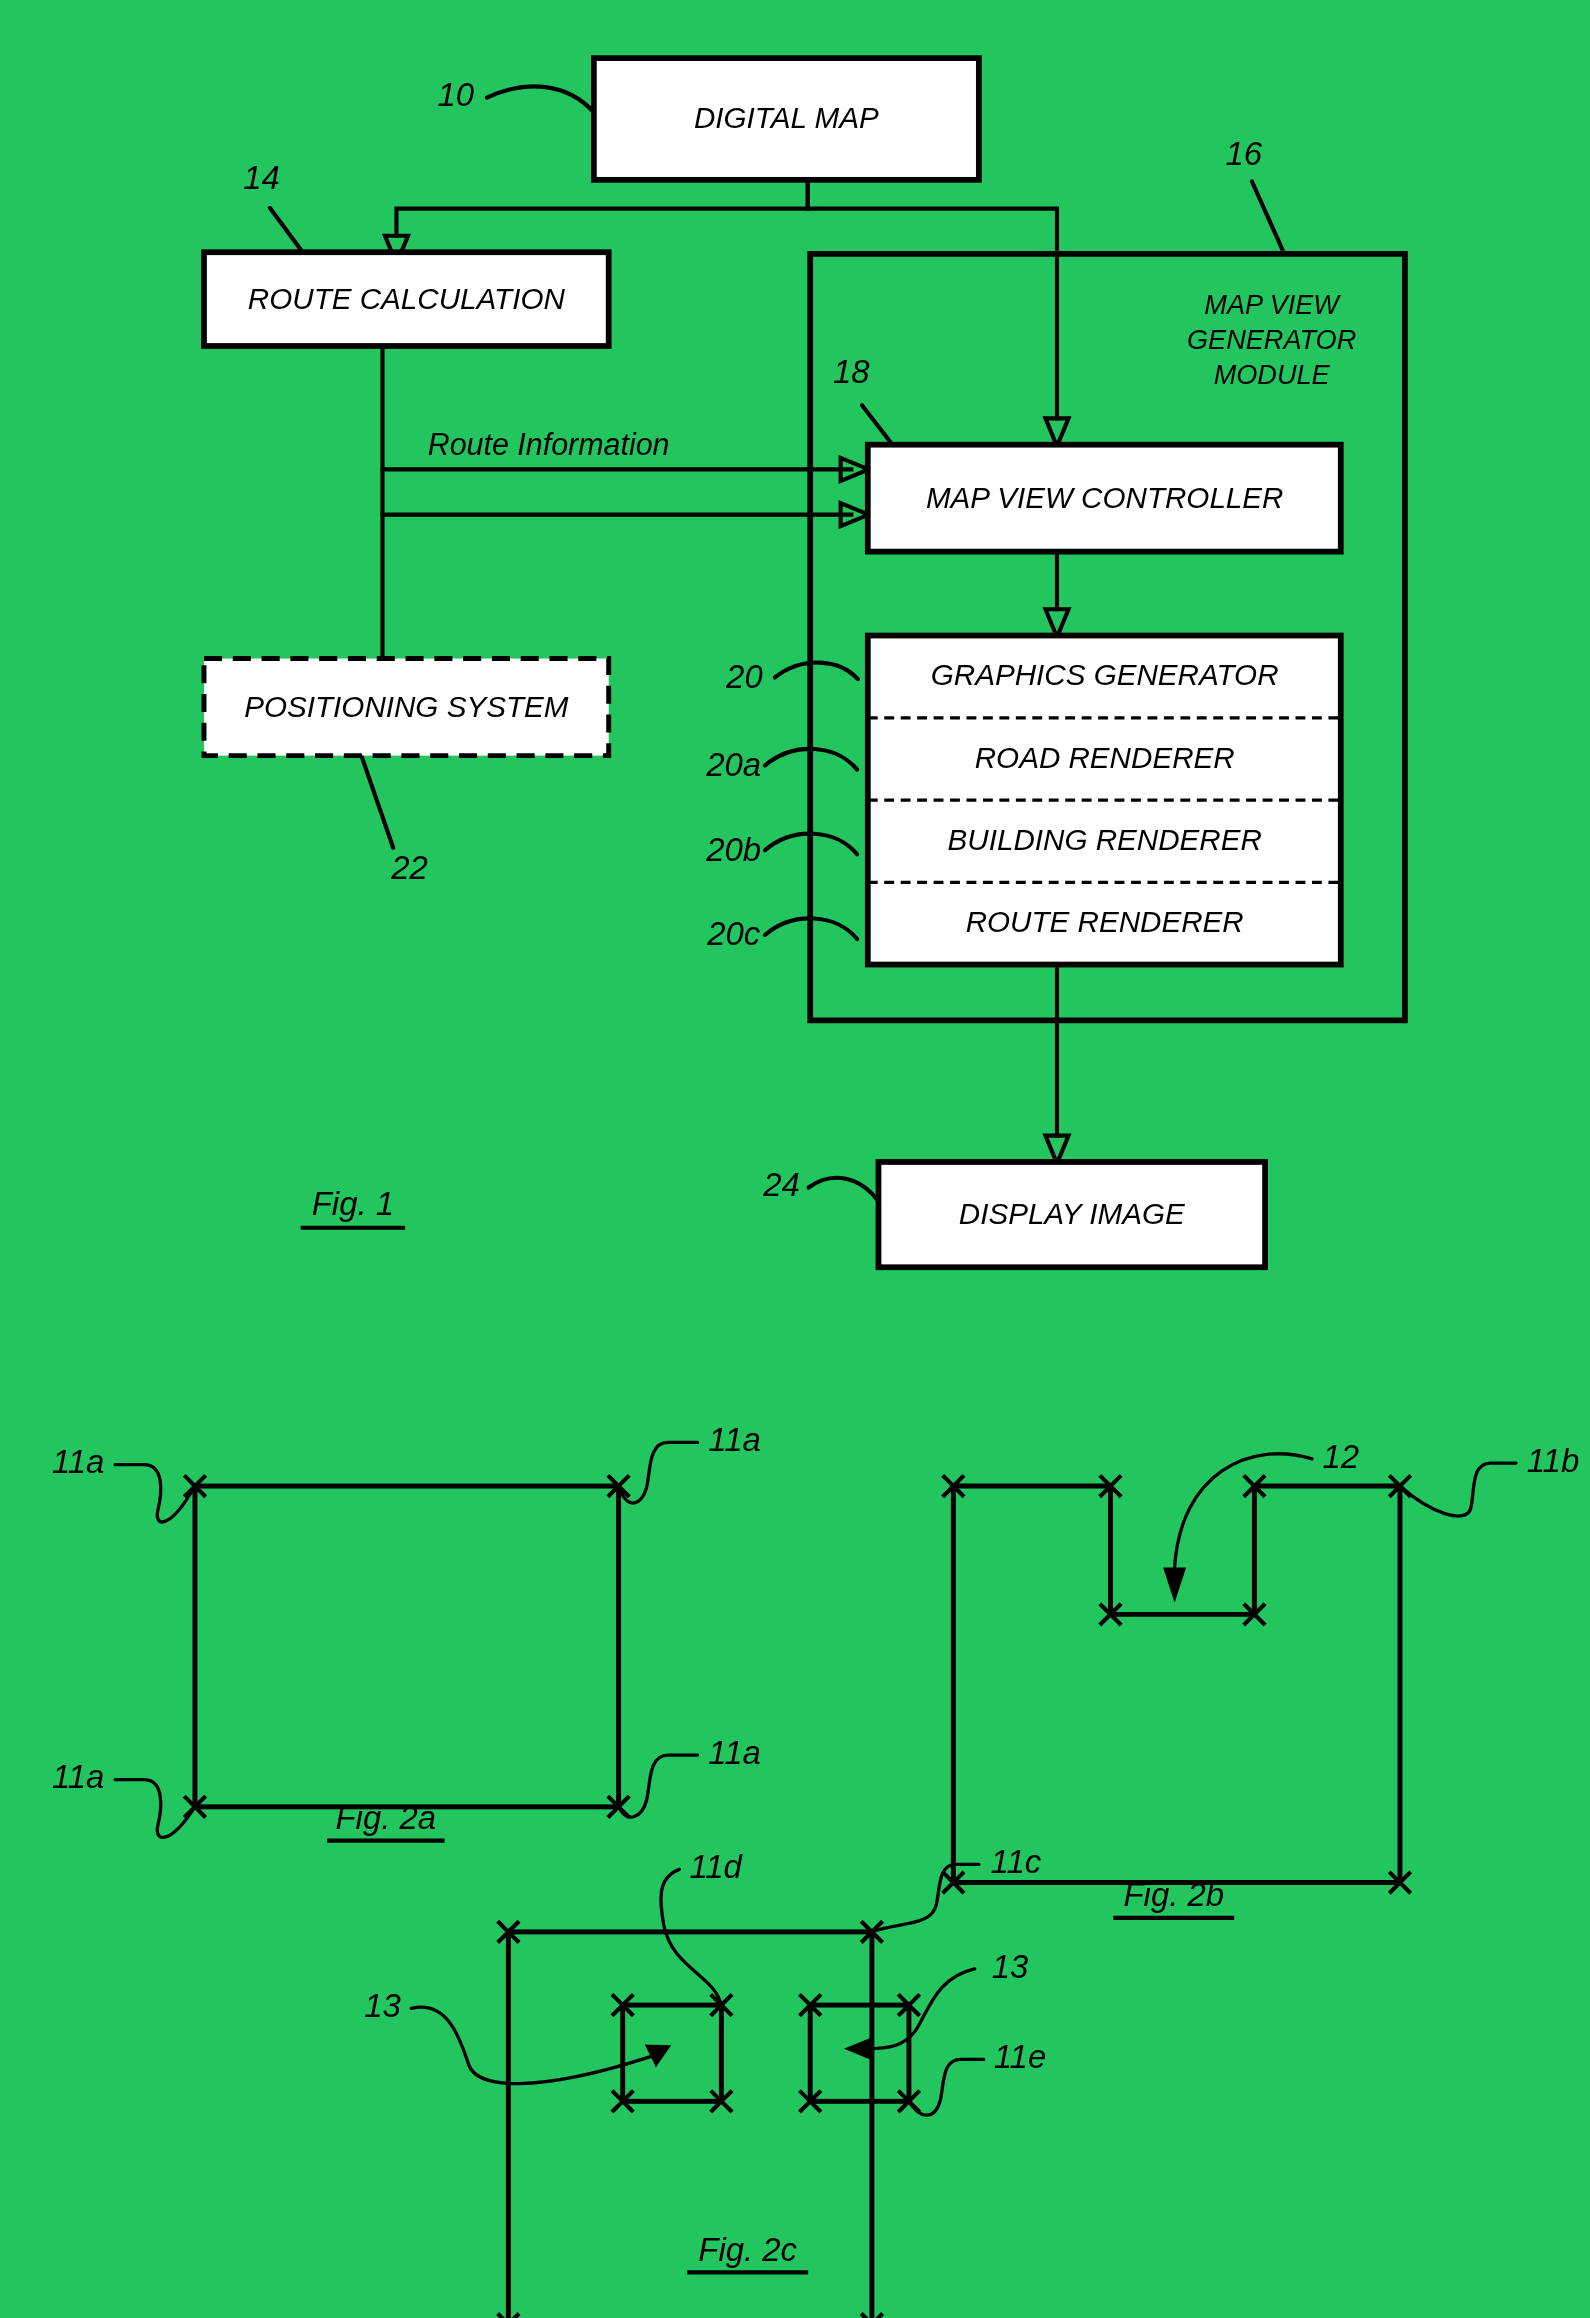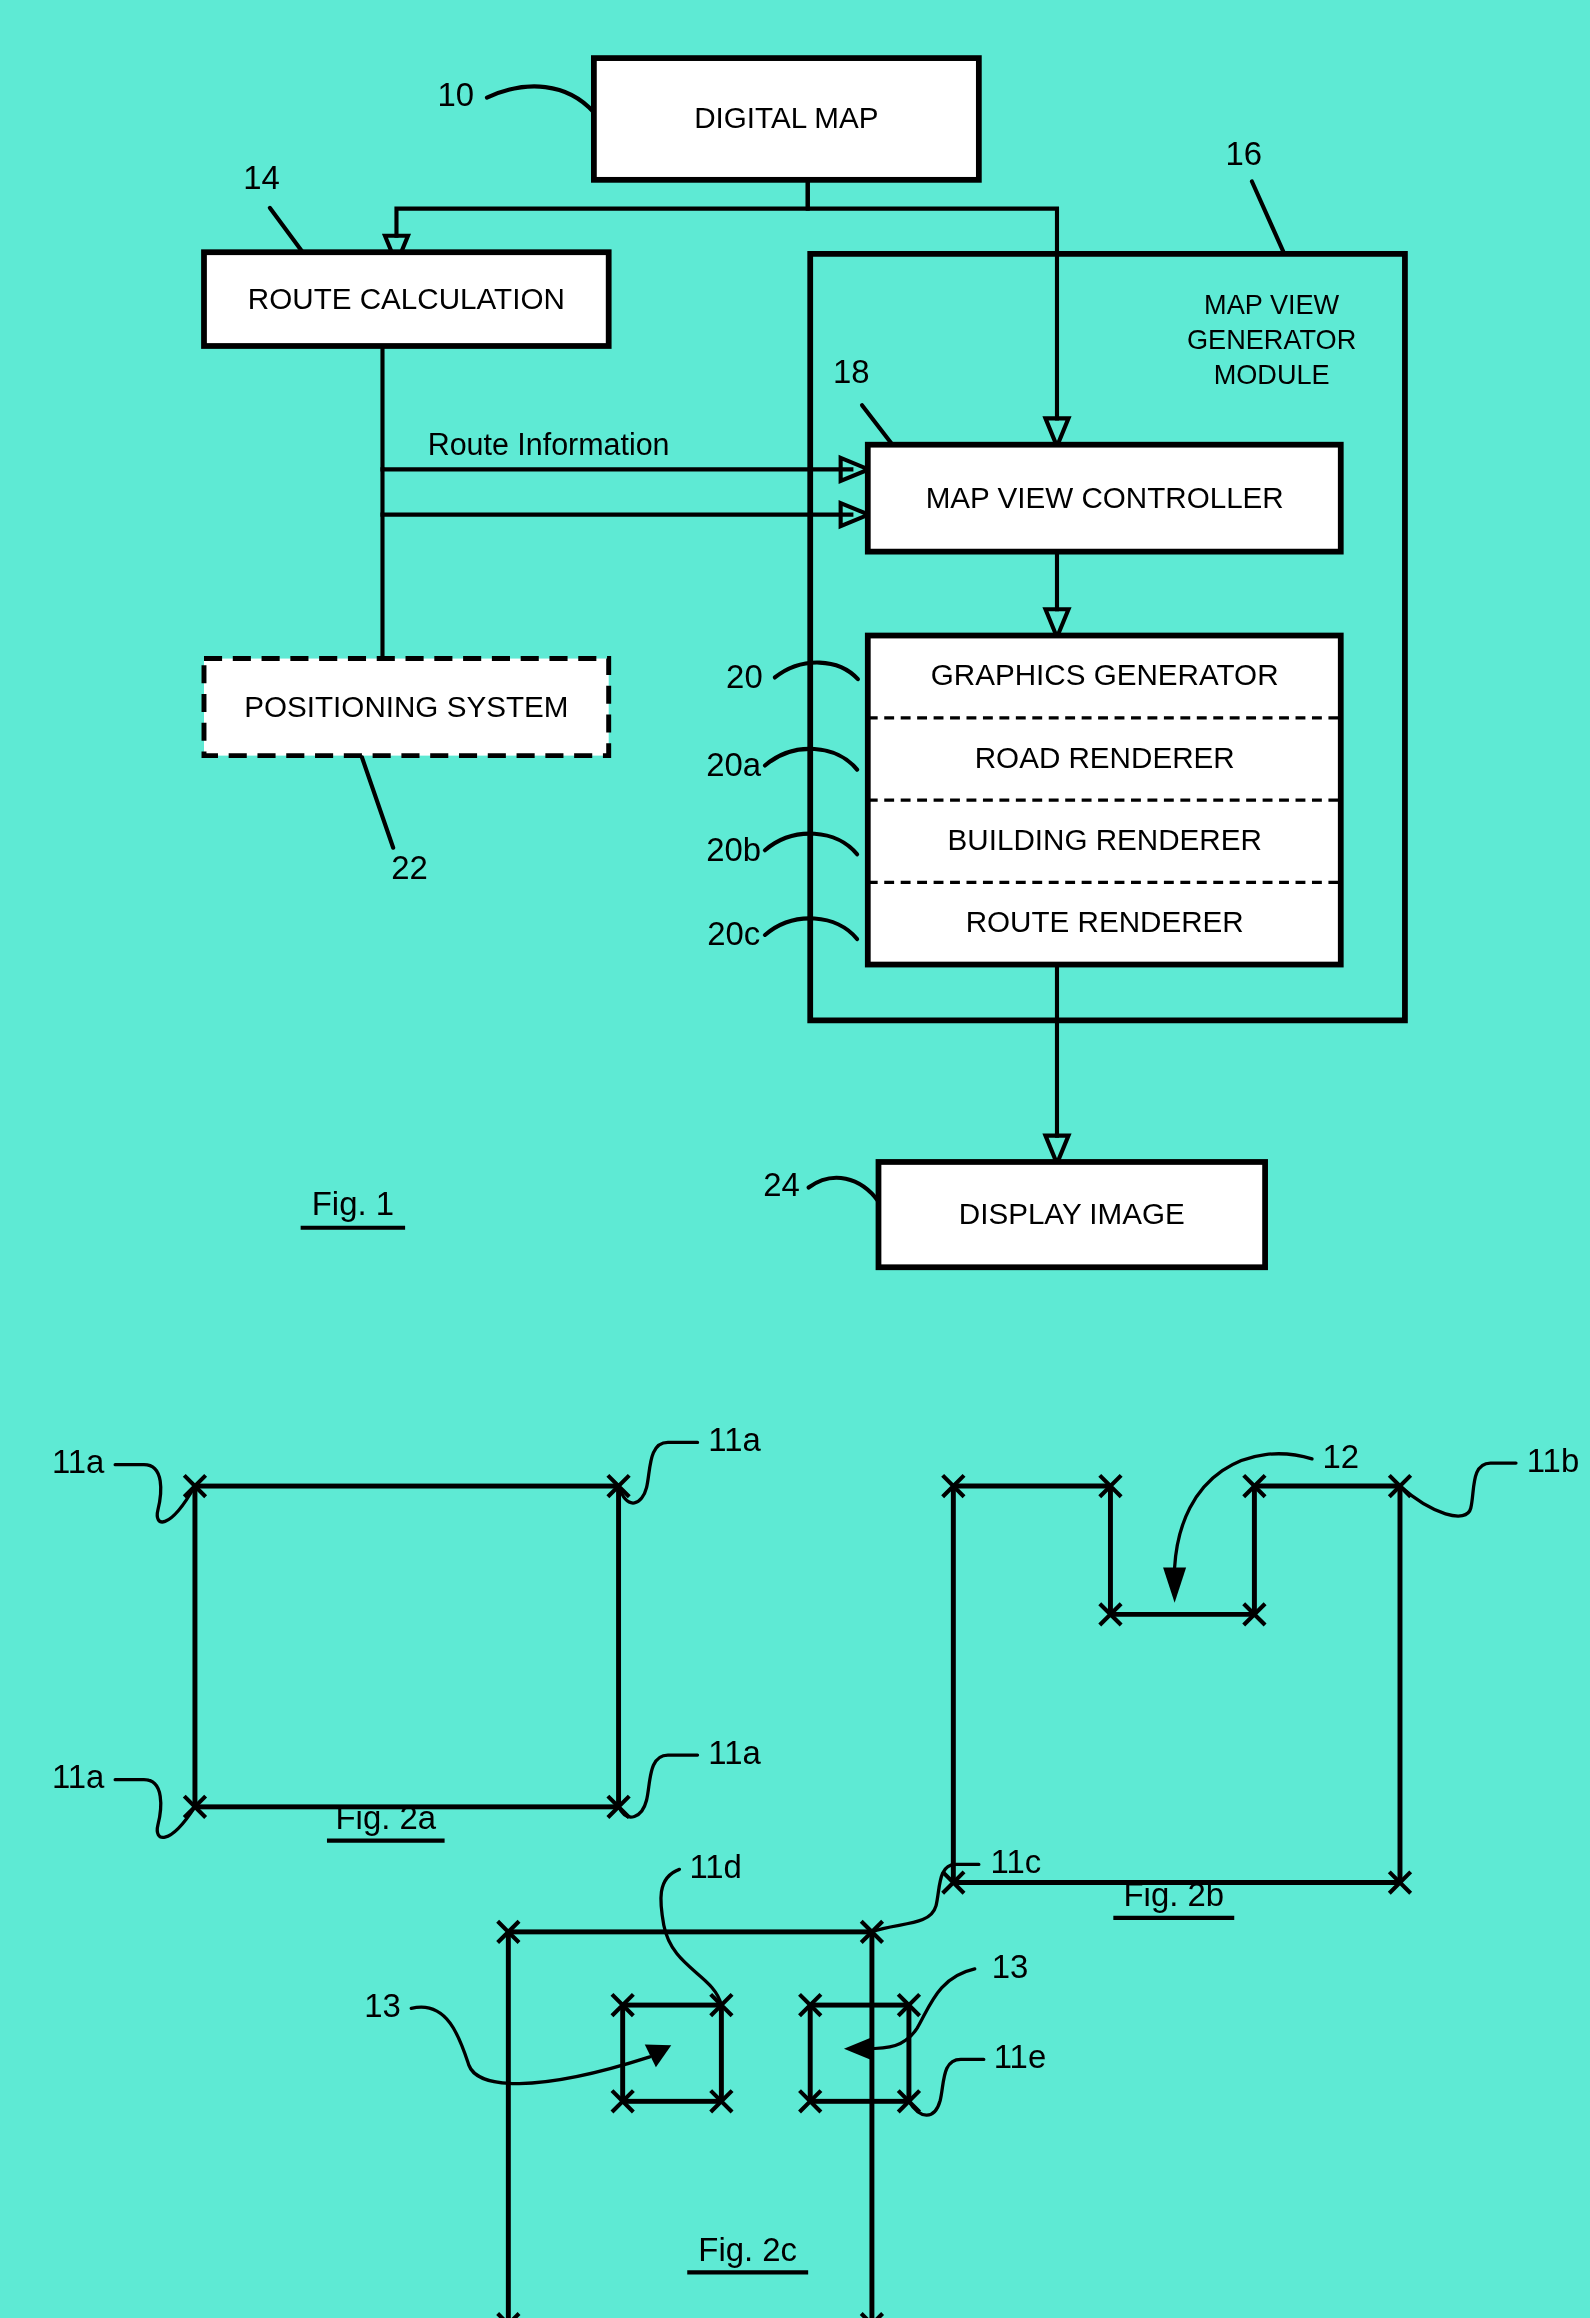--- a/index.html
+++ b/index.html
@@ -10,21 +10,22 @@
   body {
     width: 1590px;
     height: 2319px;
     font-family: "Liberation Sans", sans-serif;
     overflow: hidden;
   }
   #sheet {
     position: relative;
     width: 1590px;
     height: 2319px;
-    background: #5eead4;
+    background: #22c55e;
+    font-style: italic;
   }
   svg.drawing {
     position: absolute;
     left: 0;
     top: 0;
     width: 1590px;
     height: 2319px;
   }
   .stroke {
     fill: none;

